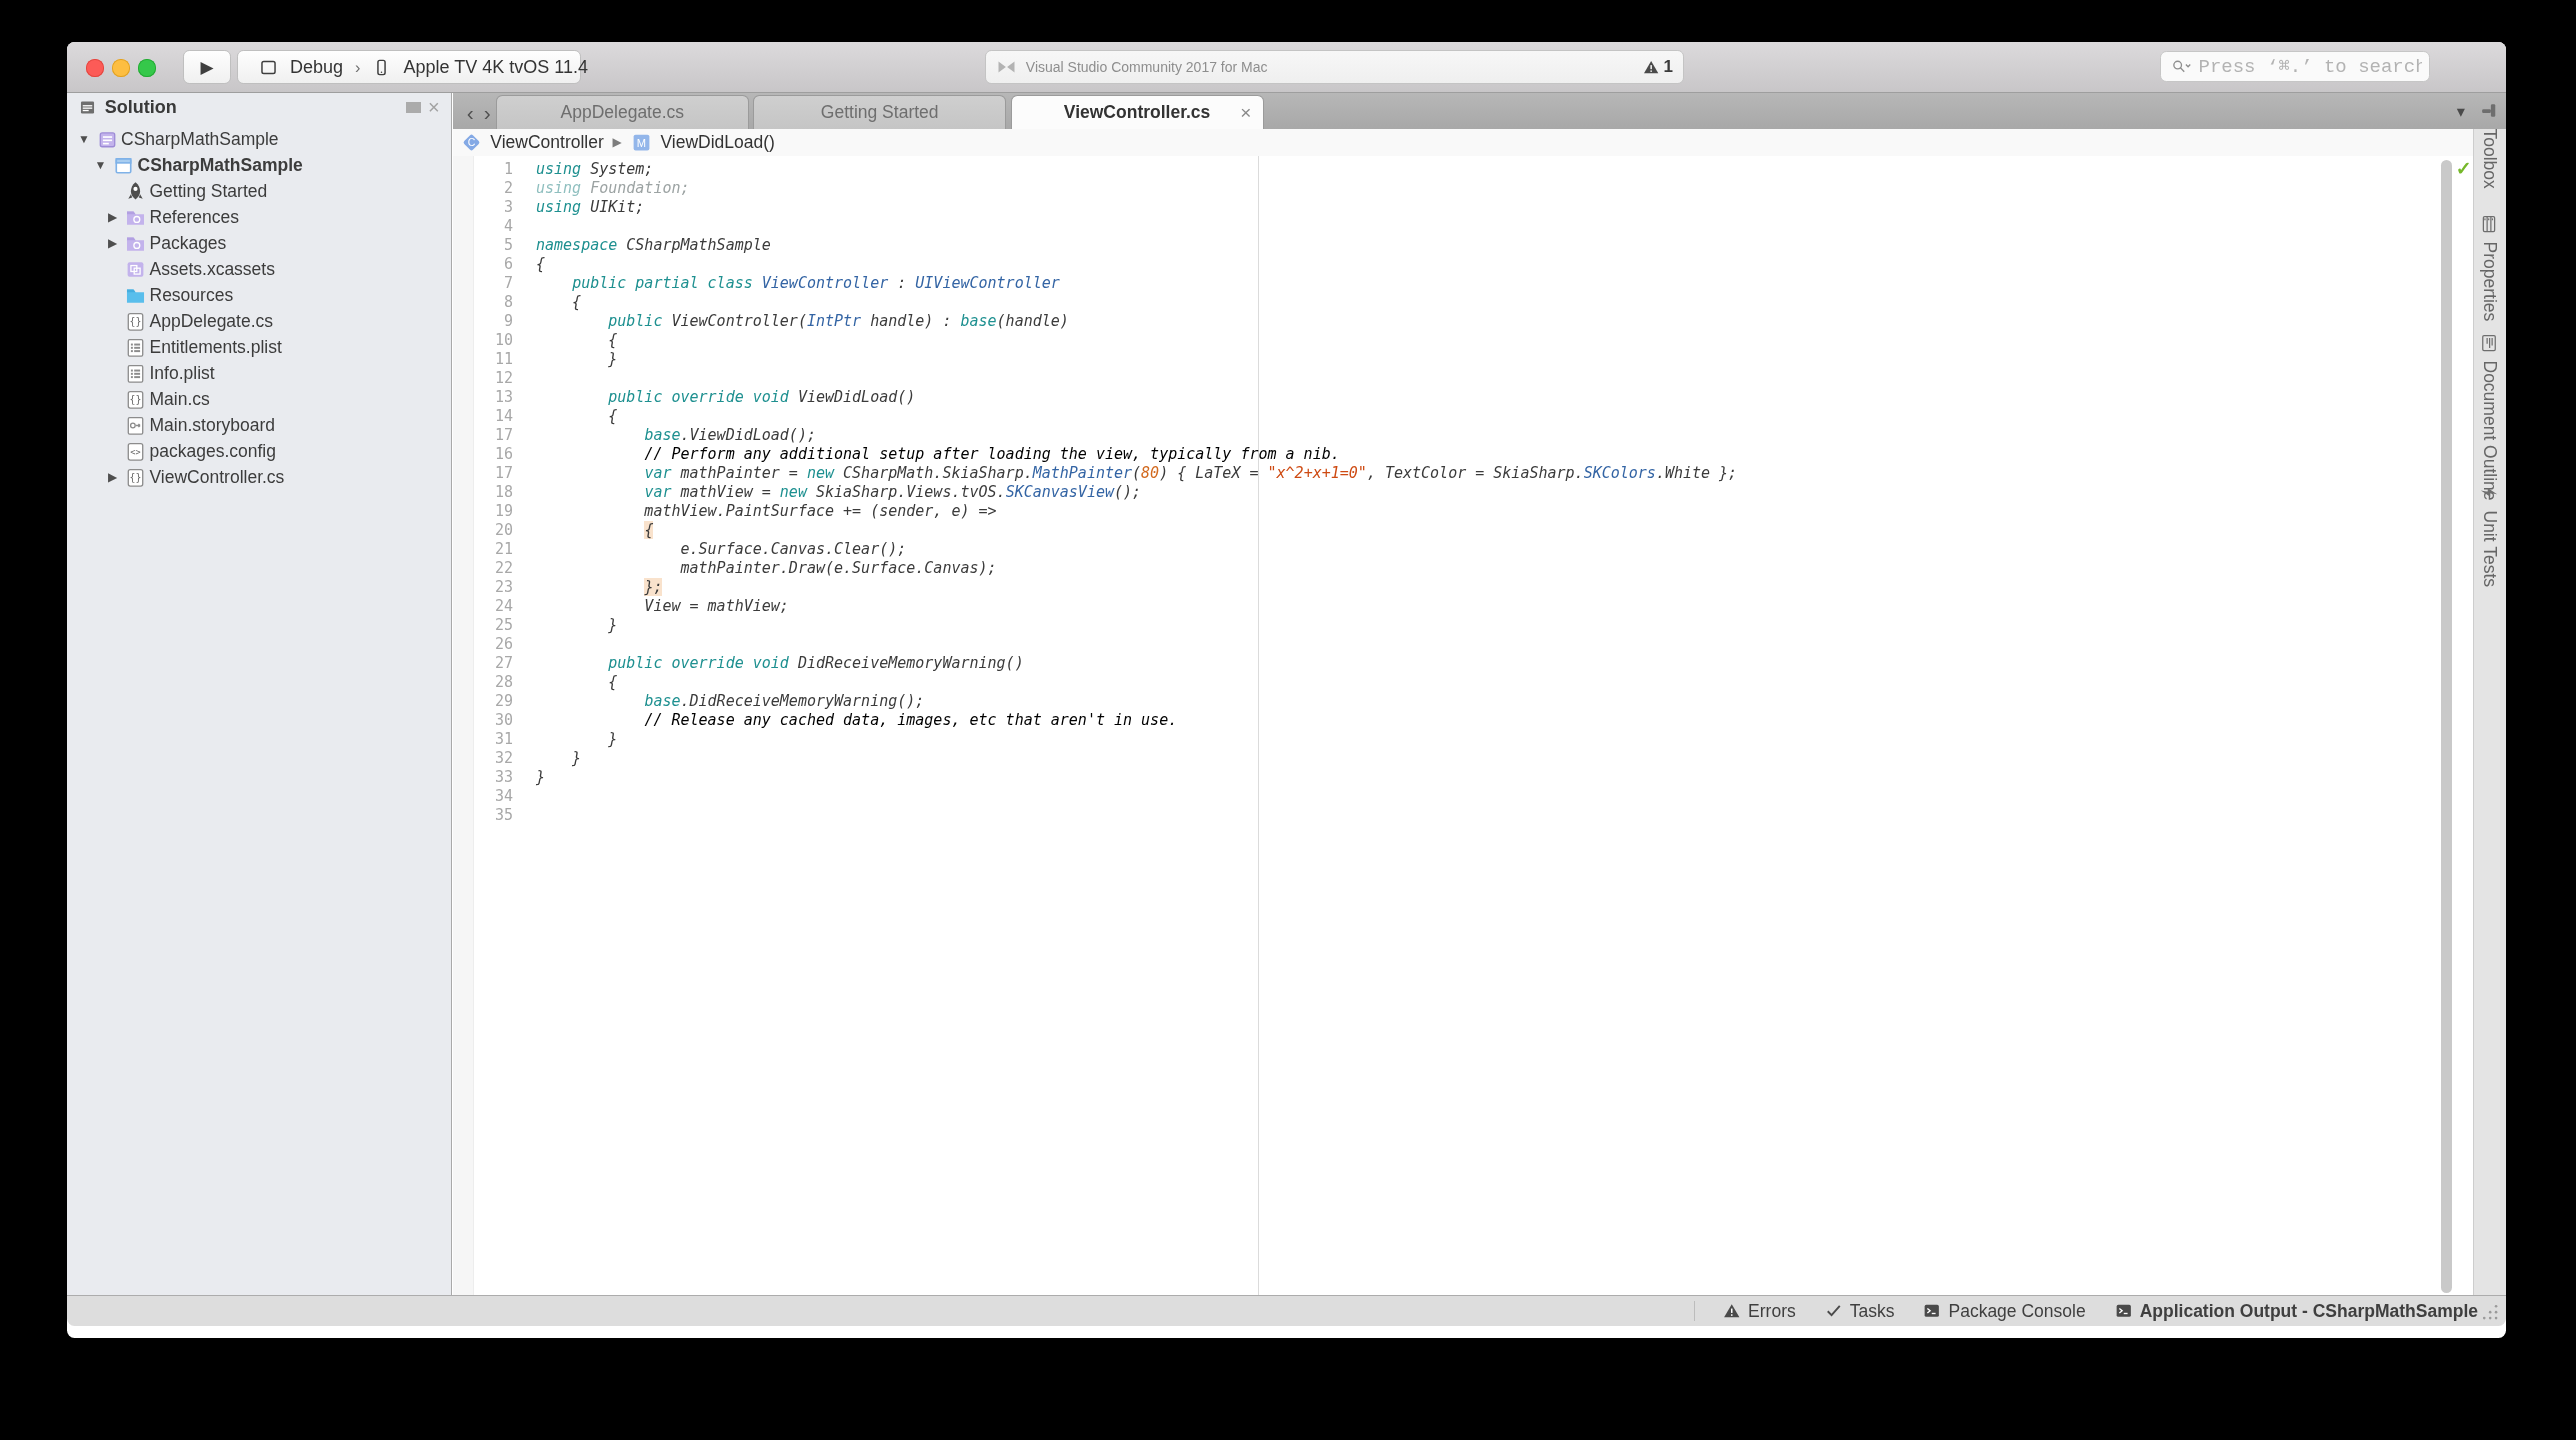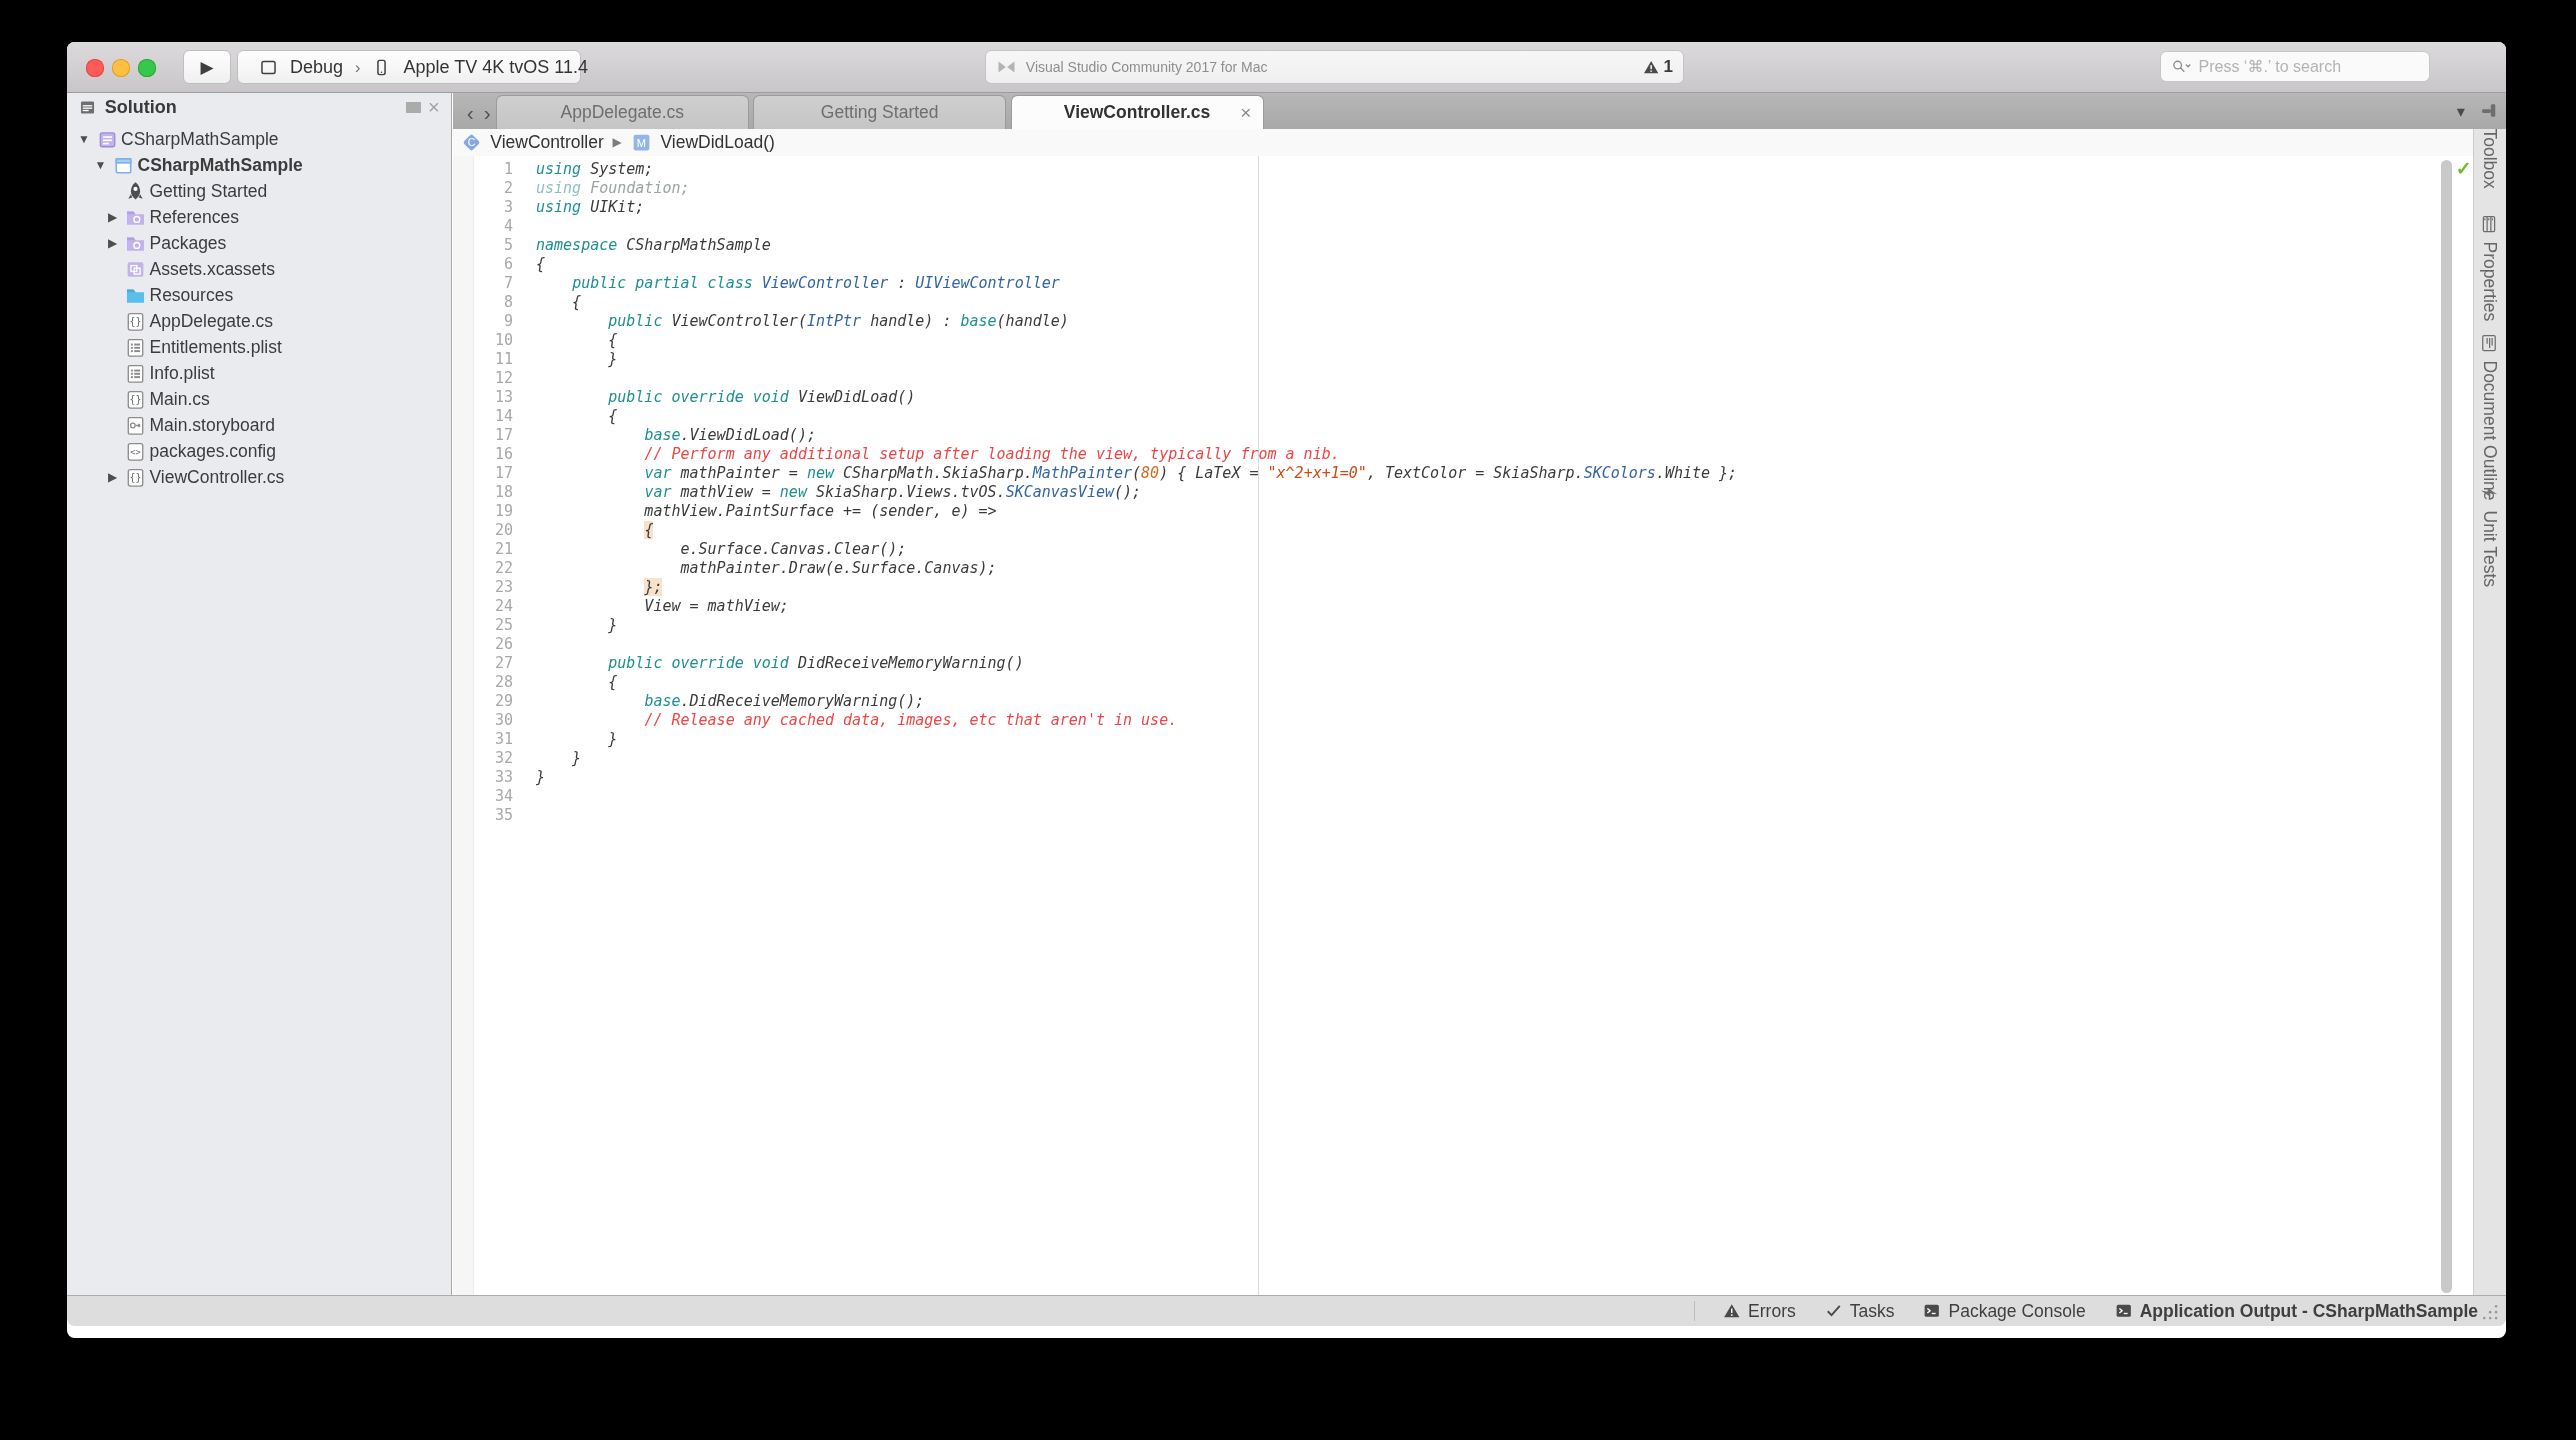--- a/index.html
+++ b/index.html
@@ -20,22 +20,22 @@
   .run-btn { left:116px; width:48px; justify-content:center; font-size:17px; color:#3E3E3E; }
   .config  { left:170px; width:344px; gap:12px; padding:0 21px; font-size:18px; color:#343434; white-space:nowrap; }
   .config .sep { color:#6F6F6F; font-size:16.3px; }
   .status-pill { left:918px; width:699px; gap:8.8px; padding:0 10px;
                  background:linear-gradient(#F7F7F7,#EFEFEF); border-color:#C4C4C4; }
   .status-pill .app-title { color:#8E8E8E; font-size:14px; flex:1; white-space:nowrap; }
   .warn-wrap { display:flex; align-items:center; gap:3.8px; font-size:17px; color:#3A3A3A; font-weight:bold; }
   .search-field { left:2093px; top:9.4px; width:270px; height:31px; position:absolute;
                   border:0.6px solid #C6C6C6; border-radius:6.3px; background:#FAFAFA;
                   display:flex; align-items:center; padding:0 7.5px; gap:5px; }
-  .search-field input { border:none; outline:none; background:transparent; font-size:16px;
-                        color:#6d28d9; width:100%; font-family:Liberation Sans, sans-serif; }
+  .search-field input { border:none; outline:none; background:transparent; font-size:19px;
+                        color:#6d28d9; width:100%; font-family:Liberation Mono, monospace; }
   .search-field input::placeholder { color:#B3B3B3; }
 
   .icon { display:inline-flex; align-items:center; justify-content:center; flex:none; }
   .icon svg { display:block; }
 
   
   .pad { position:absolute; left:0; top:51px; width:385px; bottom:31px;
          background:#E9EBEF; border-right:1.3px solid #A9A9A9; }
   .pad-header { height:29px; display:flex; align-items:center; padding:0 11.3px; gap:7.5px; }
   .pad-title { font-size:18px; font-weight:bold; color:#3A3A3A; flex:1; }
@@ -74,21 +74,21 @@
   .ruler { position:absolute; left:805px; top:0; bottom:0; width:1.3px; background:#DBDBDB; }
   .gutter { position:absolute; left:0; top:4.4px; width:60px; text-align:right;
             font:15px/19px "DejaVu Sans Mono", monospace; color:#A8A8A8; }
   .code { position:absolute; left:83px; top:4.4px; font:15px/19px "DejaVu Sans Mono", monospace;
           color:#3B3B3B; white-space:pre; }
   .code div { height:19px;font-style:italic; }
   .tk-k { color:#1E9090; }
   .tk-t { color:#3364A4; }
   .tk-s { color:#CE4A12; }
   .tk-n { color:#D2691E; }
-  .tk-c { color:#ef4444; }
+  .tk-c { color:#000000; }
   .tk-p { color:#3B3B3B; }
   .tk-kf { color:#8FBFBF; }
   .tk-pf { color:#9CA3A3; }
   .tk-hb { background:#F9E2CC; color:#3B3B3B; }
   .vscroll { position:absolute; right:21px; top:3.8px; bottom:13.8px; width:11.3px; border-radius:5.6px; background:#C9C9C9; }
   .ok-check { position:absolute; right:1.3px; top:1.3px; font-size:19px; font-weight:bold; color:#76B82A; }
 
   
   .side-strip { position:absolute; right:0; top:87px; width:33px; bottom:31px; background:#E4E4E4; border-left:0.6px solid #CDCDCD; }
   .side-item { position:absolute; left:2438px; display:flex; align-items:center; gap:7.5px;

